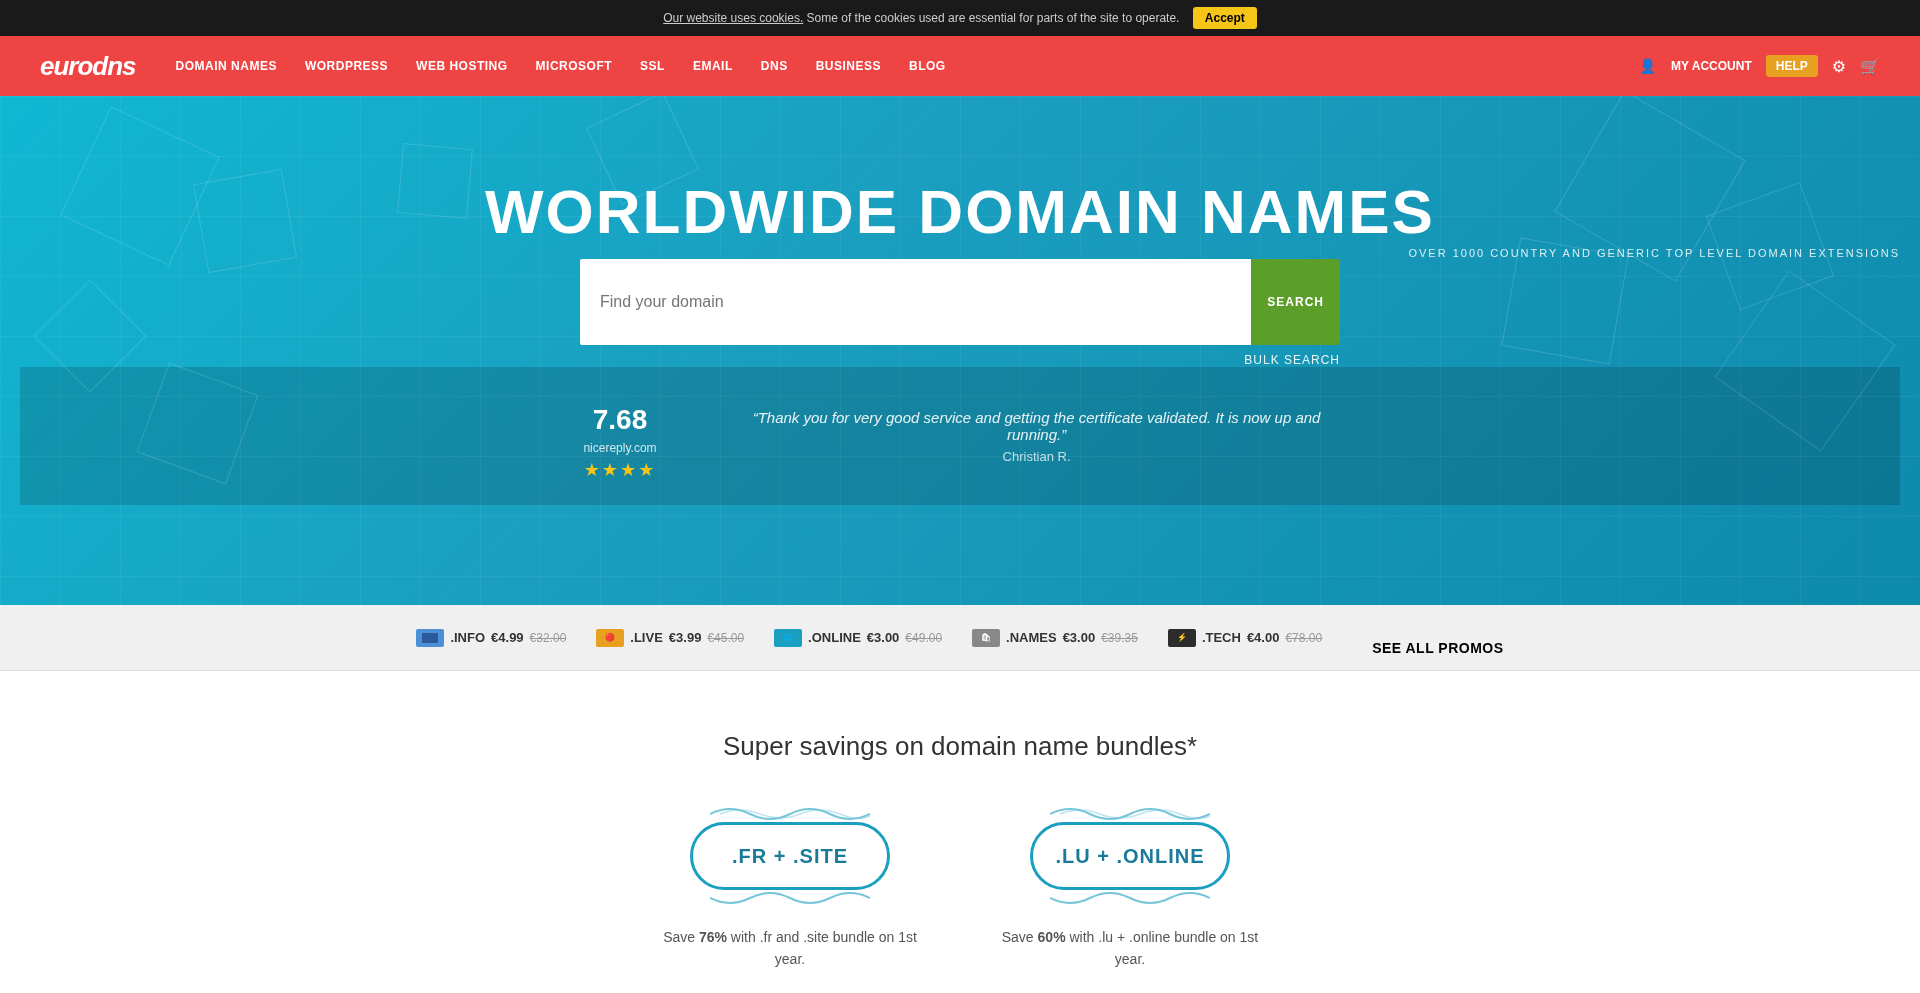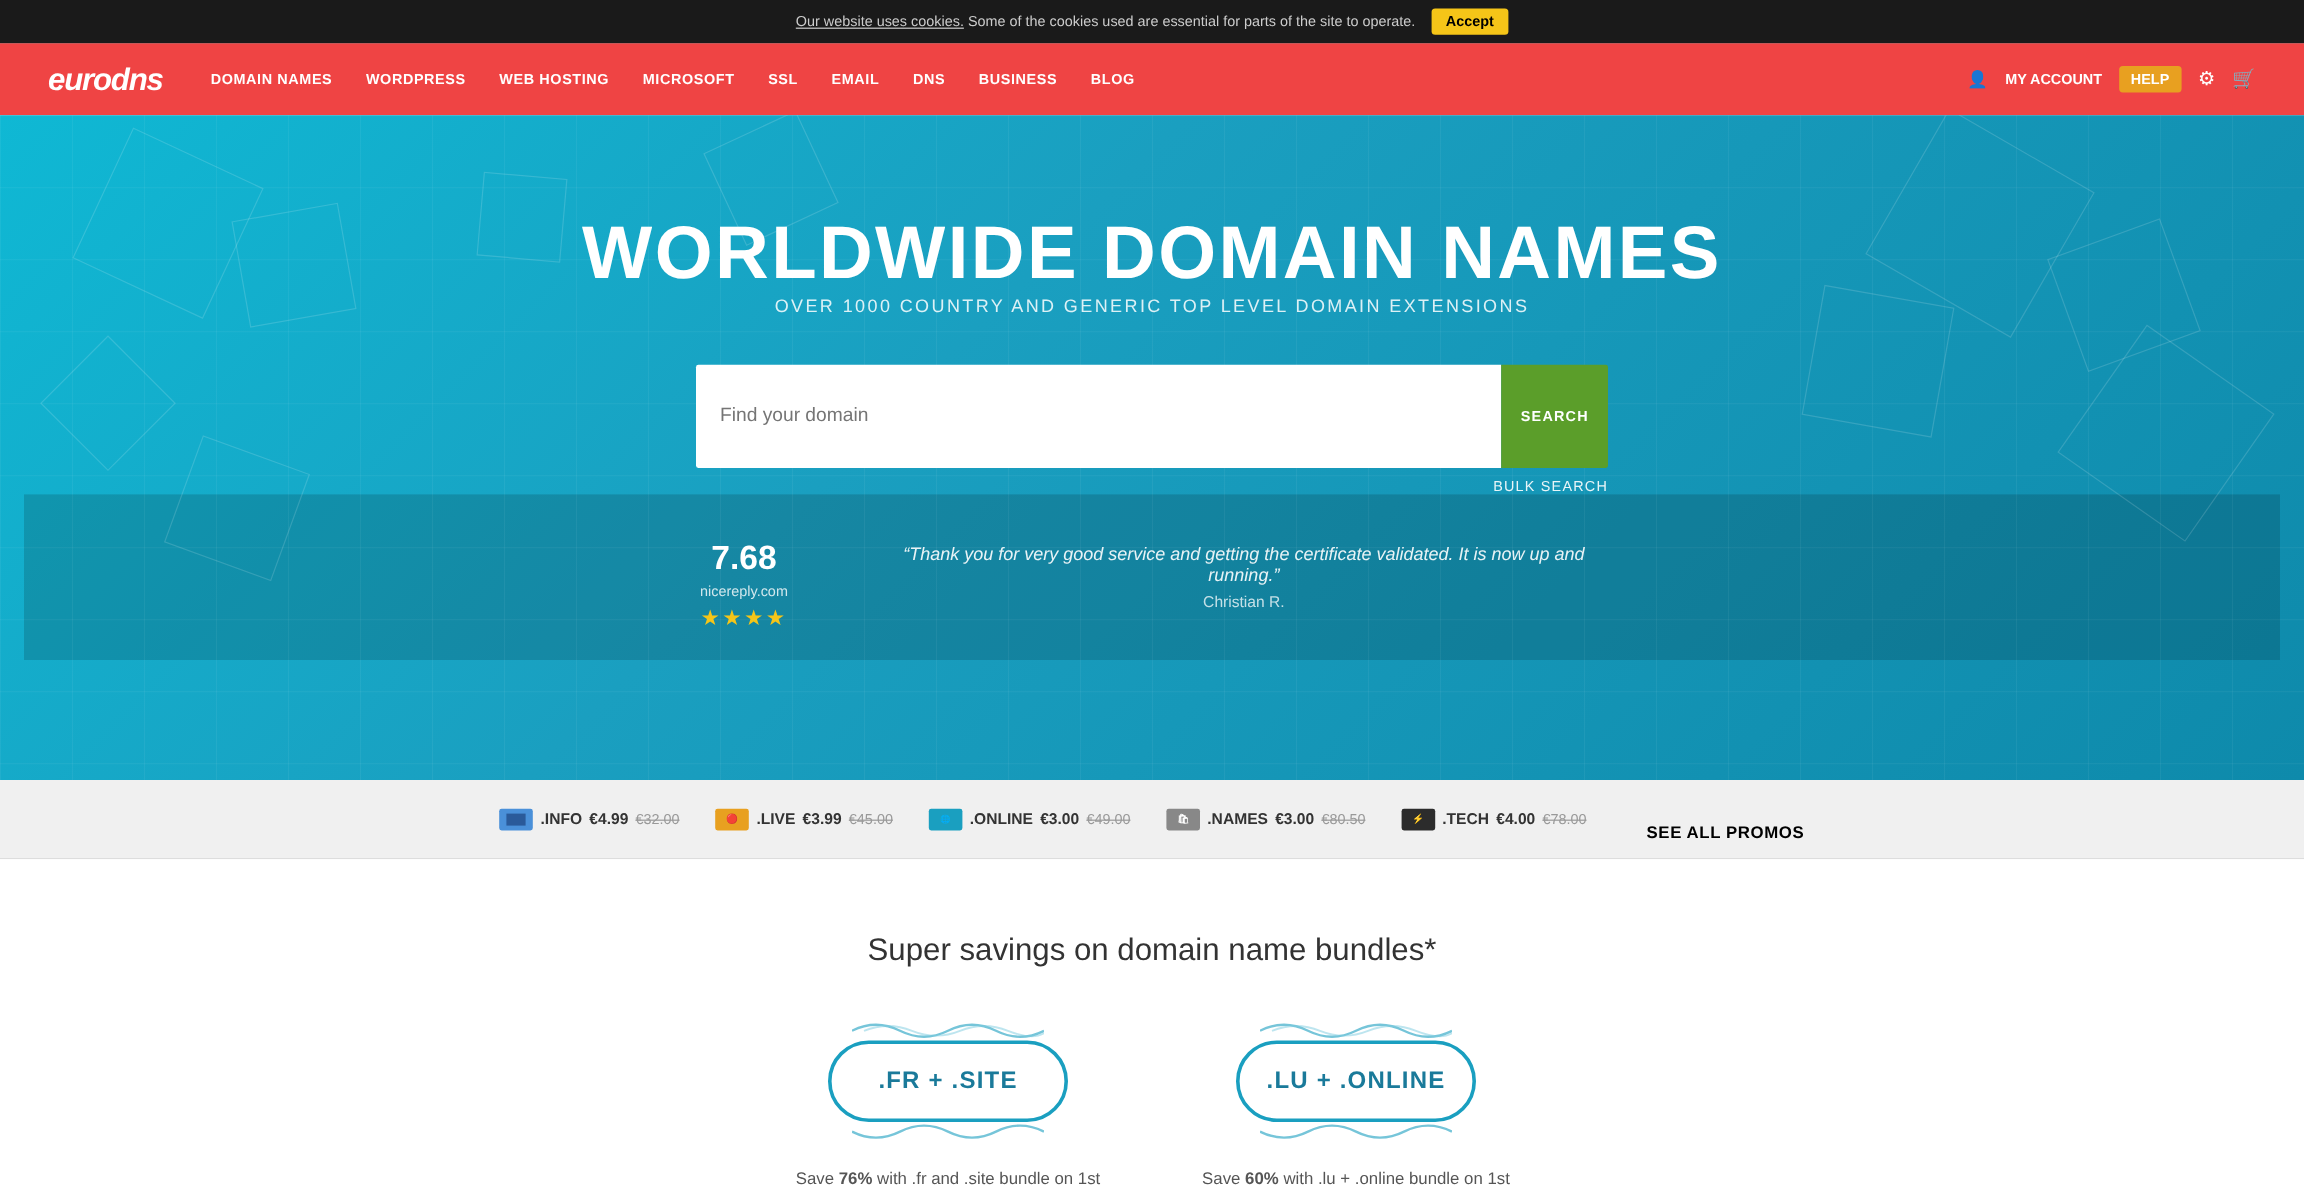--- a/index.html
+++ b/index.html
@@ -124,25 +124,25 @@
     .hero h1 {
       color: #fff;
       font-size: 62px;
       font-weight: 900;
       text-transform: uppercase;
       letter-spacing: 2px;
       position: relative;
     }
     .hero p {
       color: rgba(255,255,255,0.85);
-      font-size: 15px;
+      font-size: 11px;
       letter-spacing: 2px;
       text-transform: uppercase;
-      margin-bottom: 40px;
-      position: relative;
+      position: relative;
+      text-align: right;
     }
     .search-bar {
       display: flex;
       max-width: 760px;
       margin: 0 auto;
       position: relative;
     }
     .search-bar input {
       flex: 1;
       padding: 34px 20px;
@@ -417,21 +417,21 @@
   <div class="promo-item">
     <div class="promo-tld-icon" style="background:#1a9fc0; font-size:7px;">🌐</div>
     <span class="promo-tld">.ONLINE</span>
     <span class="promo-price">€3.00</span>
     <span class="promo-old">€49.00</span>
   </div>
   <div class="promo-item">
     <div class="promo-tld-icon" style="background:#888;">🛍</div>
     <span class="promo-tld">.NAMES</span>
     <span class="promo-price">€3.00</span>
-    <span class="promo-old">€80.50</span>
+    <span class="promo-old">€39.35</span>
   </div>
   <div class="promo-item">
     <div class="promo-tld-icon" style="background:#2c2c2c;">⚡</div>
     <span class="promo-tld">.TECH</span>
     <span class="promo-price">€4.00</span>
     <span class="promo-old">€78.00</span>
   </div>
   <span class="see-all-promos">SEE ALL PROMOS</span>
 </div>
 

